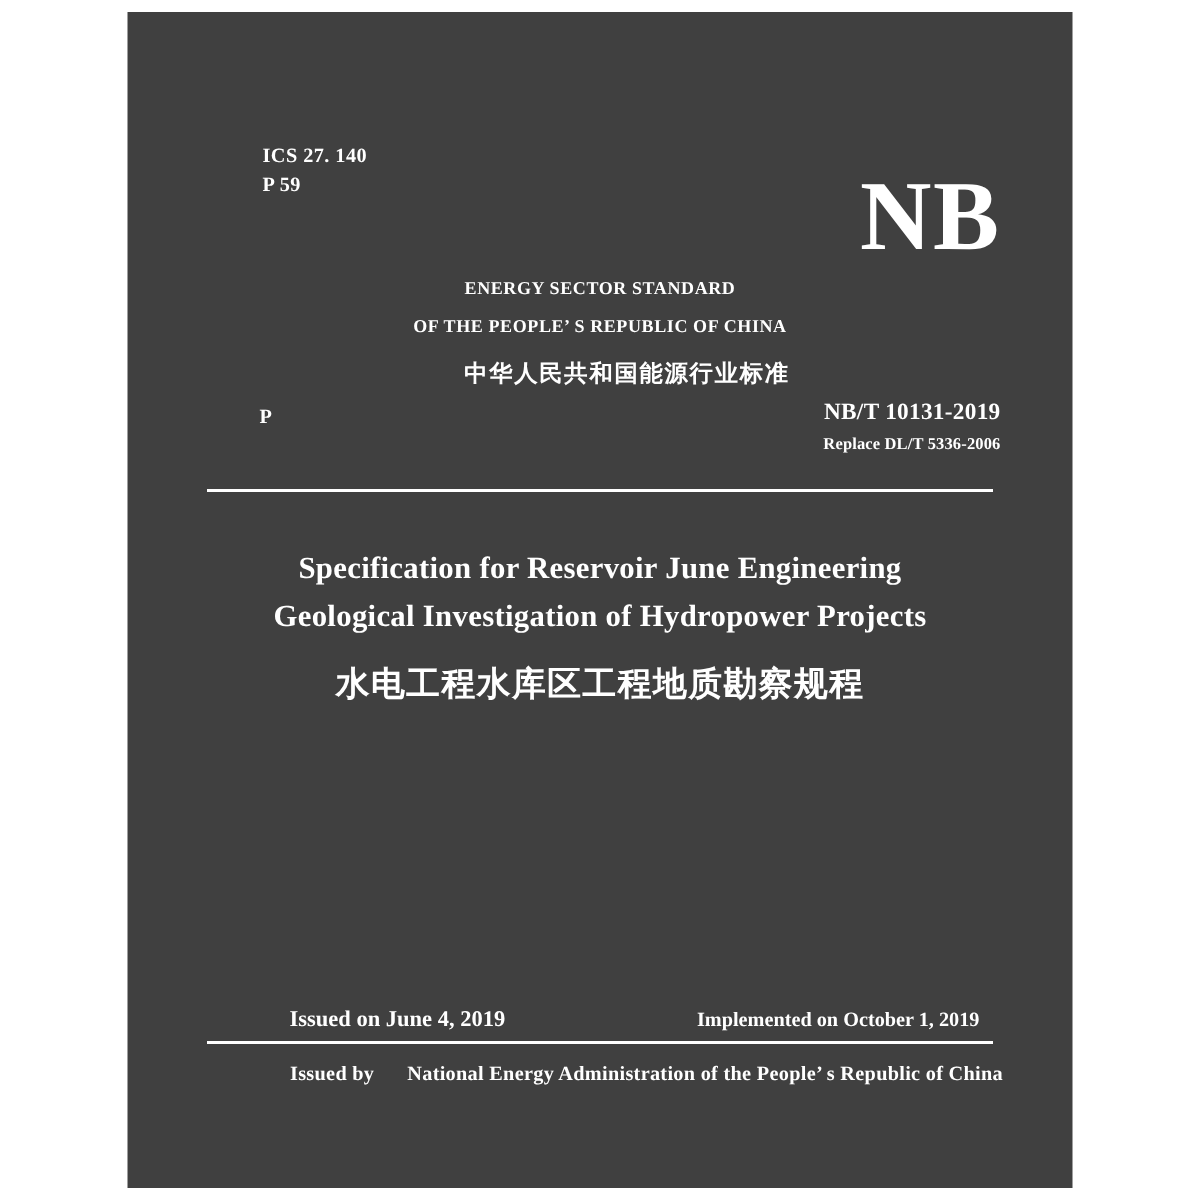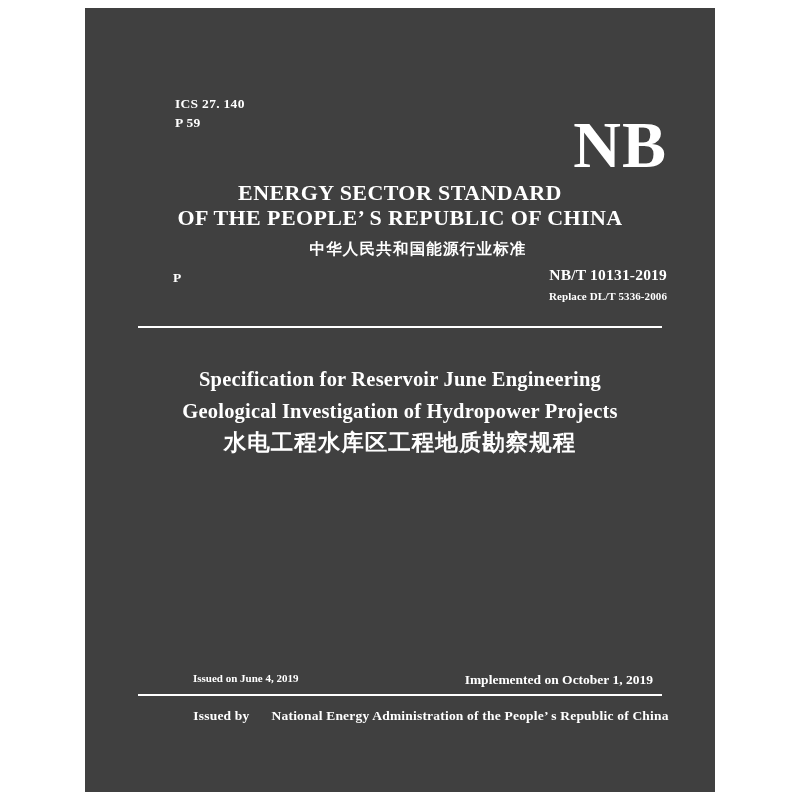--- a/index.html
+++ b/index.html
@@ -54,21 +54,21 @@
   
   .std-titles {
     position: absolute;
     top: 172px;
     left: 0;
     width: 100%;
     text-align: center;
   }
   .std-en1, .std-en2 {
     font-weight: bold;
-    font-size: 22px;
+    font-size: 12px;
     letter-spacing: 0.4px;
     line-height: 25px;
   }
   .std-cn {
     font-family: "DejaVu Sans", sans-serif;
     font-weight: bold;
     font-size: 15.5px;
     letter-spacing: 1.2px;
     margin-top: 9px;
     margin-left: 36px;
@@ -130,35 +130,36 @@
     font-weight: bold;
     font-size: 20.5px;
     line-height: 32px;
     letter-spacing: 0.2px;
   }
   .mt-cn {
     font-family: "DejaVu Sans", sans-serif;
     font-weight: bold;
     font-size: 22.5px;
     letter-spacing: 1px;
+    margin-top: 13px;
   }
 
   
   .dates {
     position: absolute;
     top: 664px;
     left: 0;
     width: 100%;
     height: 20px;
   }
   .date-issued {
     position: absolute;
     left: 108px;
     font-weight: bold;
-    font-size: 11px;
+    font-size: 15px;
   }
   .date-implemented {
     position: absolute;
     right: 62px;
     font-weight: bold;
     font-size: 13.5px;
   }
 
   
   .issuer {

